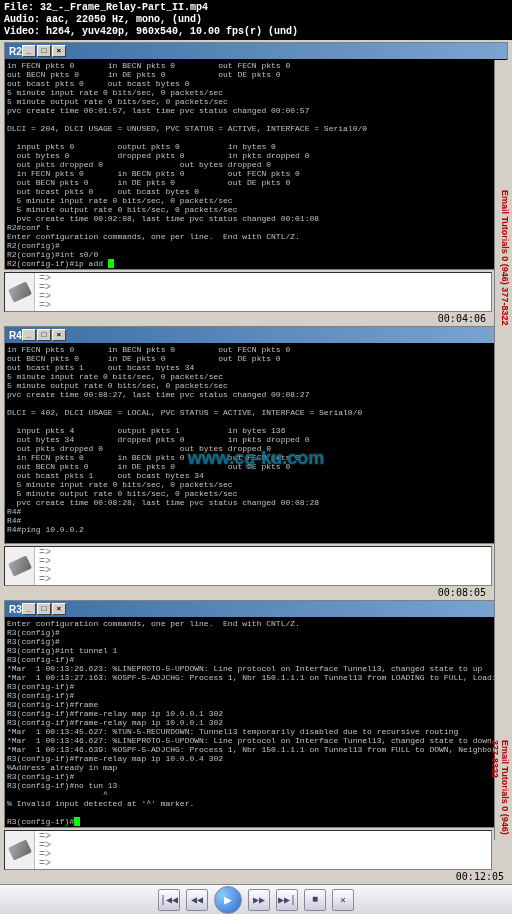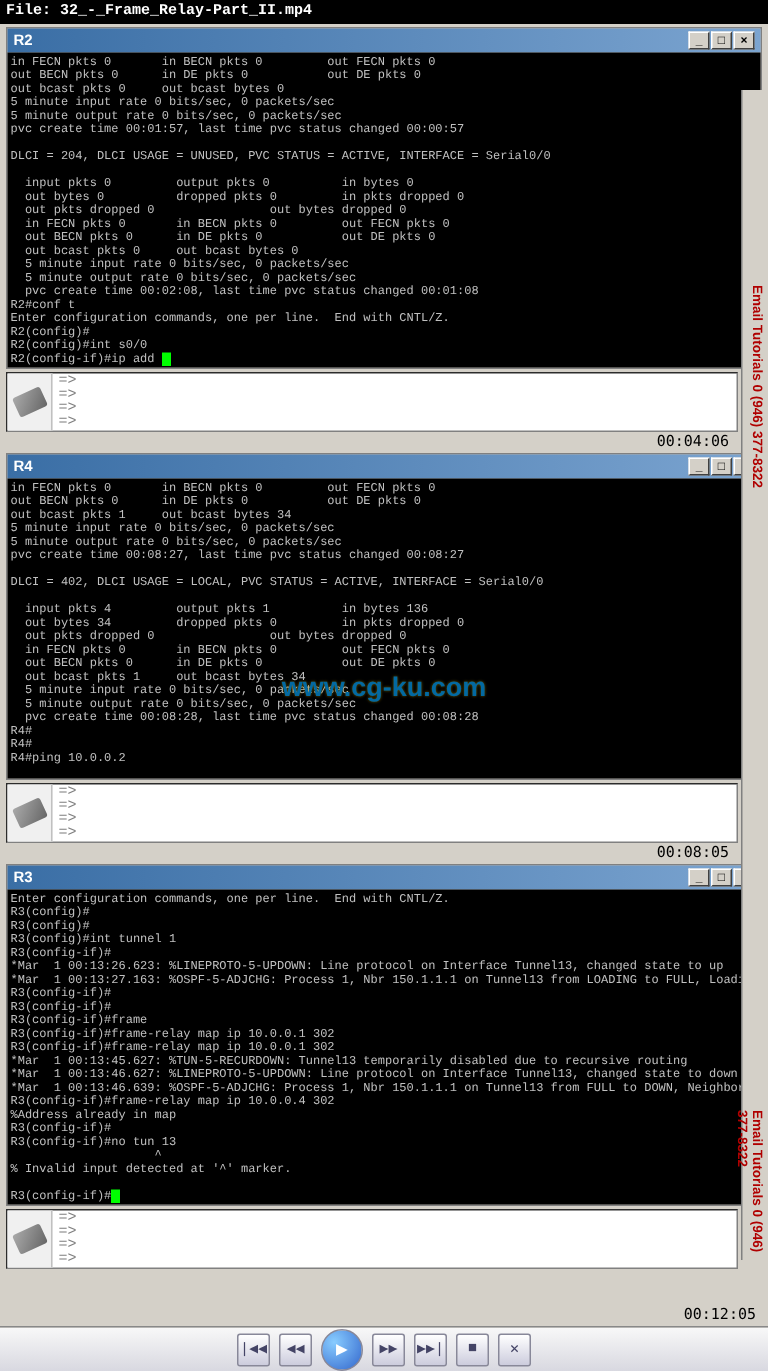--- a/index.html
+++ b/index.html
@@ -25,21 +25,21 @@
     border: 1px solid #808080;
   }
   .titlebar {
     background: linear-gradient(to right, #3a6ea5, #7ba4d0);
     color: #fff;
     padding: 2px 4px;
     font-family: Tahoma, sans-serif;
     font-size: 10px;
     font-weight: bold;
     display: flex;
-    justify-content: space-between;
+    justify-content: flex-start;
     align-items: center;
     height: 16px;
   }
   .titlebar-buttons { display: flex; gap: 1px; }
   .titlebar-btn {
     width: 14px; height: 12px;
     background: #d4d0c8;
     border: 1px solid #fff;
     border-right-color: #404040;
     border-bottom-color: #404040;
@@ -173,20 +173,22 @@
     background: linear-gradient(135deg, #aaa, #666);
     border-radius: 2px;
     transform: rotate(-25deg);
   }
 </style>
 </head>
 <body>
 
 <div class="header">
   <div>File: 32_-_Frame_Relay-Part_II.mp4</div>
+  <div>Audio: aac, 22050 Hz, mono, (und)</div>
+  <div>Video: h264, yuv420p, 960x540, 10.00 fps(r) (und)</div>
 </div>
 
 <div class="terminal-window">
   <div class="titlebar">
     <span>R2</span>
     <div class="titlebar-buttons">
       <div class="titlebar-btn">_</div>
       <div class="titlebar-btn">□</div>
       <div class="titlebar-btn">×</div>
     </div>

